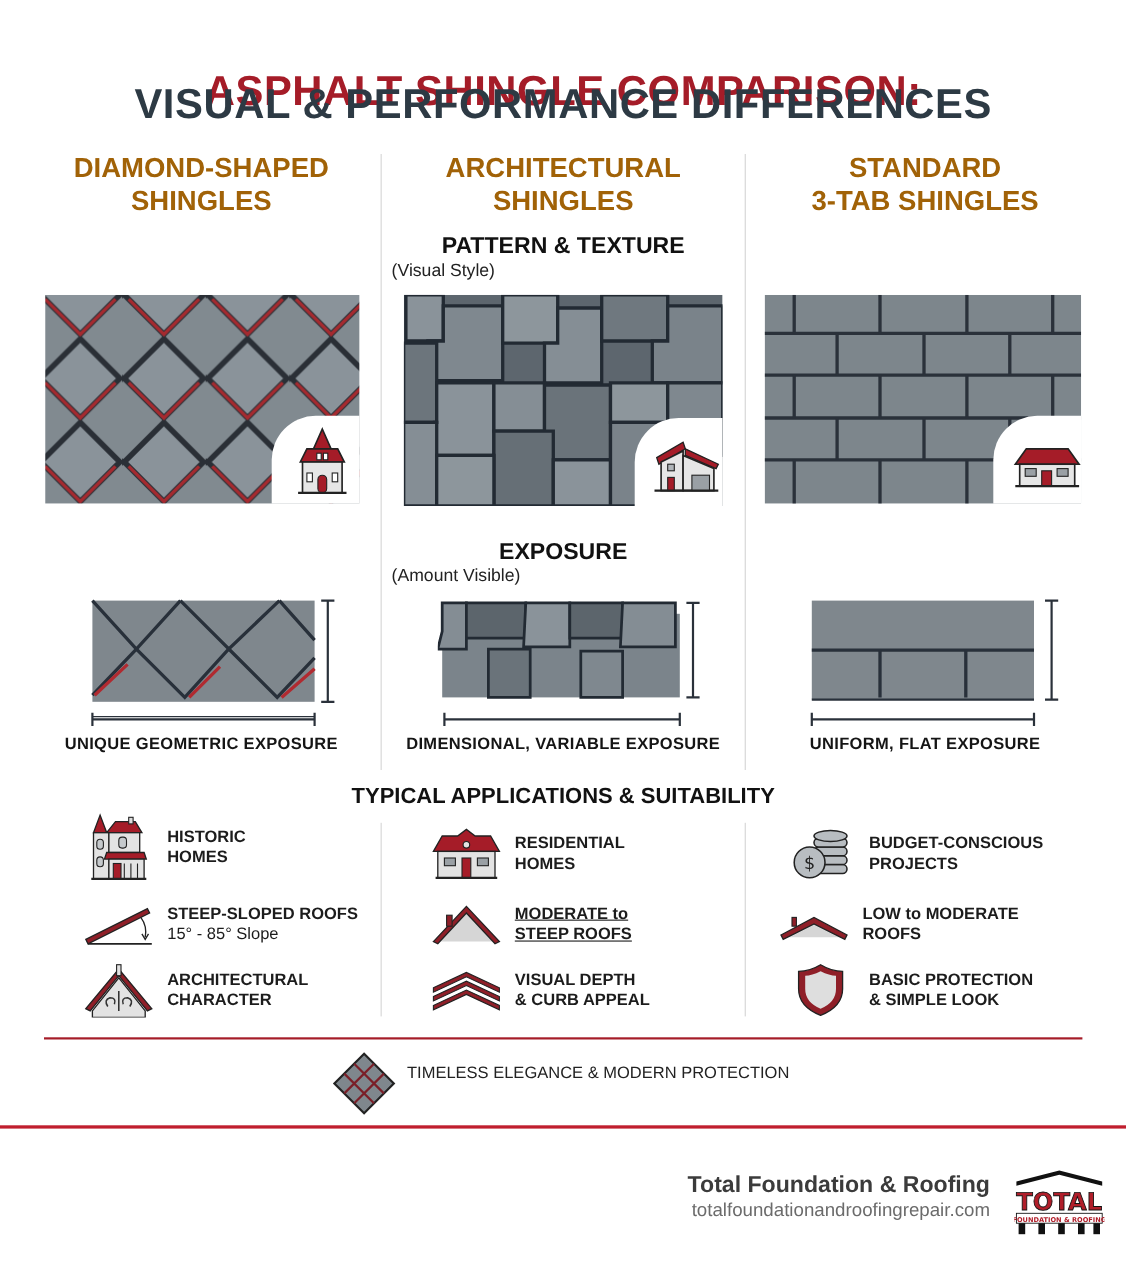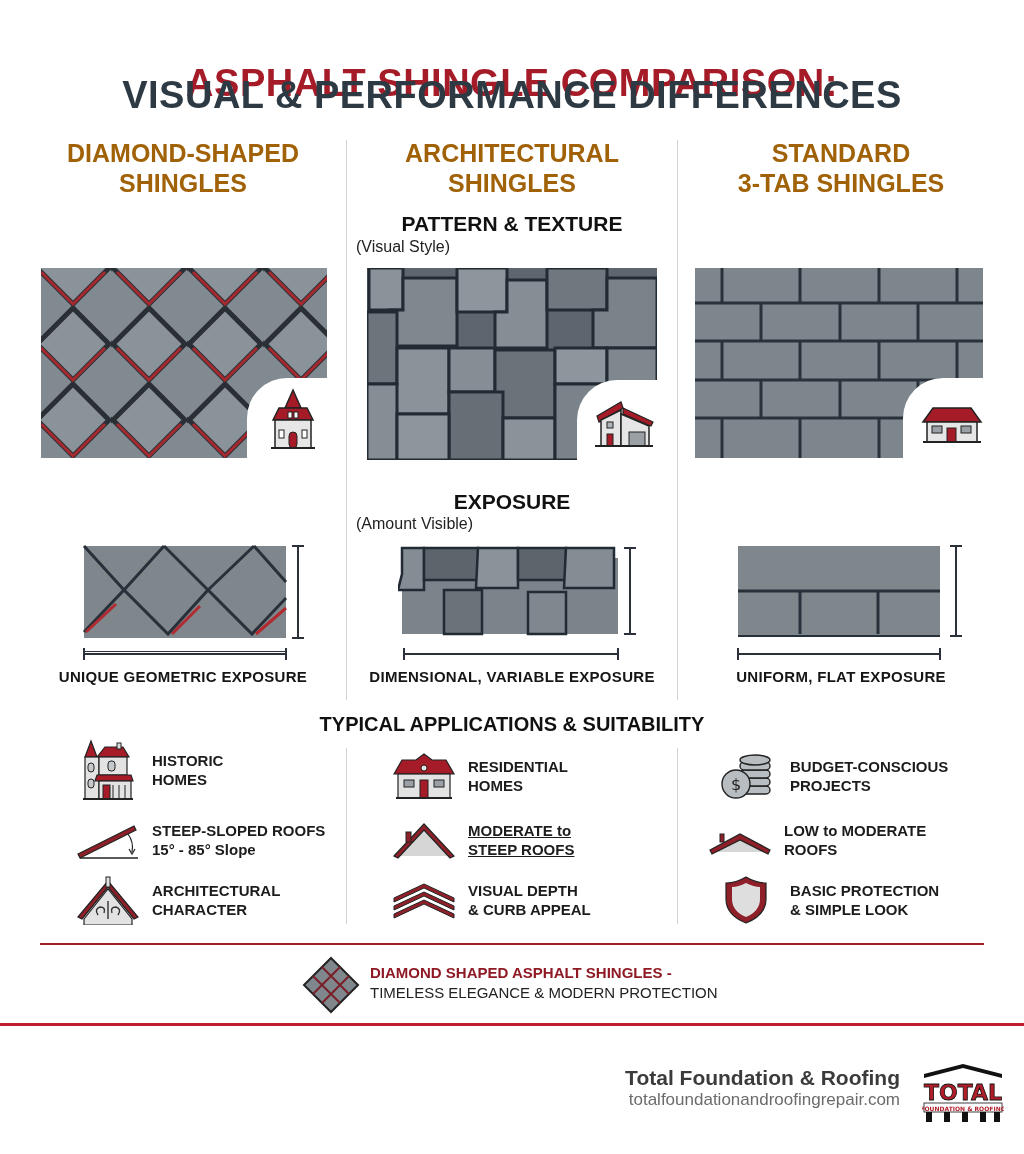--- a/index.html
+++ b/index.html
@@ -12,21 +12,21 @@
   .vdiv { width: 1px; background: #d4d4d4; }
   .sub { text-align: center; font-weight: 700; font-size: 21px; color: #111; }
   .subsmall { text-align: left; font-size: 16px; color: #222; }
   .swatch { overflow: hidden; }
   .badge { width: 80px; height: 80px; border-radius: 50% 0 0 0; background: #fff; }
   .caption { text-align: center; font-weight: 700; font-size: 15px; color: #151515; letter-spacing: 0.3px; }
   .app-title { left: 0; width: 1024px; top: 713px; text-align: center; font-weight: 700; font-size: 20px; color: #111; }
   .app-item { display: flex; align-items: center; }
   .app-icon { width: 64px; height: 56px; flex: 0 0 64px; display: flex; align-items: center; justify-content: center; }
   .app-text { font-weight: 700; font-size: 15px; line-height: 19px; color: #1c1c1c; margin-left: 12px; }
-  .app-text .light { font-weight: 700; display: block; }
+  .app-text .light { font-weight: 400; display: block; }
   .redline { height: 2px; background: #a51c28; }
   .redline-thick { height: 3px; background: #c01e2e; }
   .banner-main { font-weight: 700; font-size: 15px; color: #8f1a24; }
   .banner-sub { font-size: 15px; color: #222; }
   .brand { text-align: right; }
   .brand-name { font-weight: 700; font-size: 21px; color: #3b3b3b; }
   .brand-url { font-size: 17px; color: #6b6b6b; }
 </style>
 </head>
 <body>
@@ -369,21 +369,20 @@
 </div>
 
 <div class="abs redline" style="left:40px; top:943px; width:944px;"></div>
 <div class="abs" style="left:302px; top:956px; width:60px; height:60px;">
   <svg width="58" height="58" viewBox="0 0 58 58">
     <path d="M29 2 L56 29 L29 56 L2 29 Z" fill="#7f878d" stroke="#222" stroke-width="2"></path>
     <path d="M20 11 L47 38 M11 20 L38 47 M38 11 L11 38 M47 20 L20 47" stroke="#7a1f28" stroke-width="2"></path>
   </svg>
 </div>
 <div class="abs" style="left:370px; top:964px;">
-  <div class="banner-main">DIAMOND SHAPED ASPHALT SHINGLES -</div>
   <div class="banner-sub" style="margin-top:3px;">TIMELESS ELEGANCE &amp; MODERN PROTECTION</div>
 </div>
 <div class="abs redline-thick" style="left:0; top:1023px; width:1024px;"></div>
 
 <div class="abs brand" style="right:124px; top:1066px;">
   <div class="brand-name">Total Foundation &amp; Roofing</div>
   <div class="brand-url">totalfoundationandroofingrepair.com</div>
 </div>
 <div class="abs" style="left:922px; top:1062px; width:82px; height:62px;">
   <svg width="82" height="62" viewBox="0 0 82 62">

